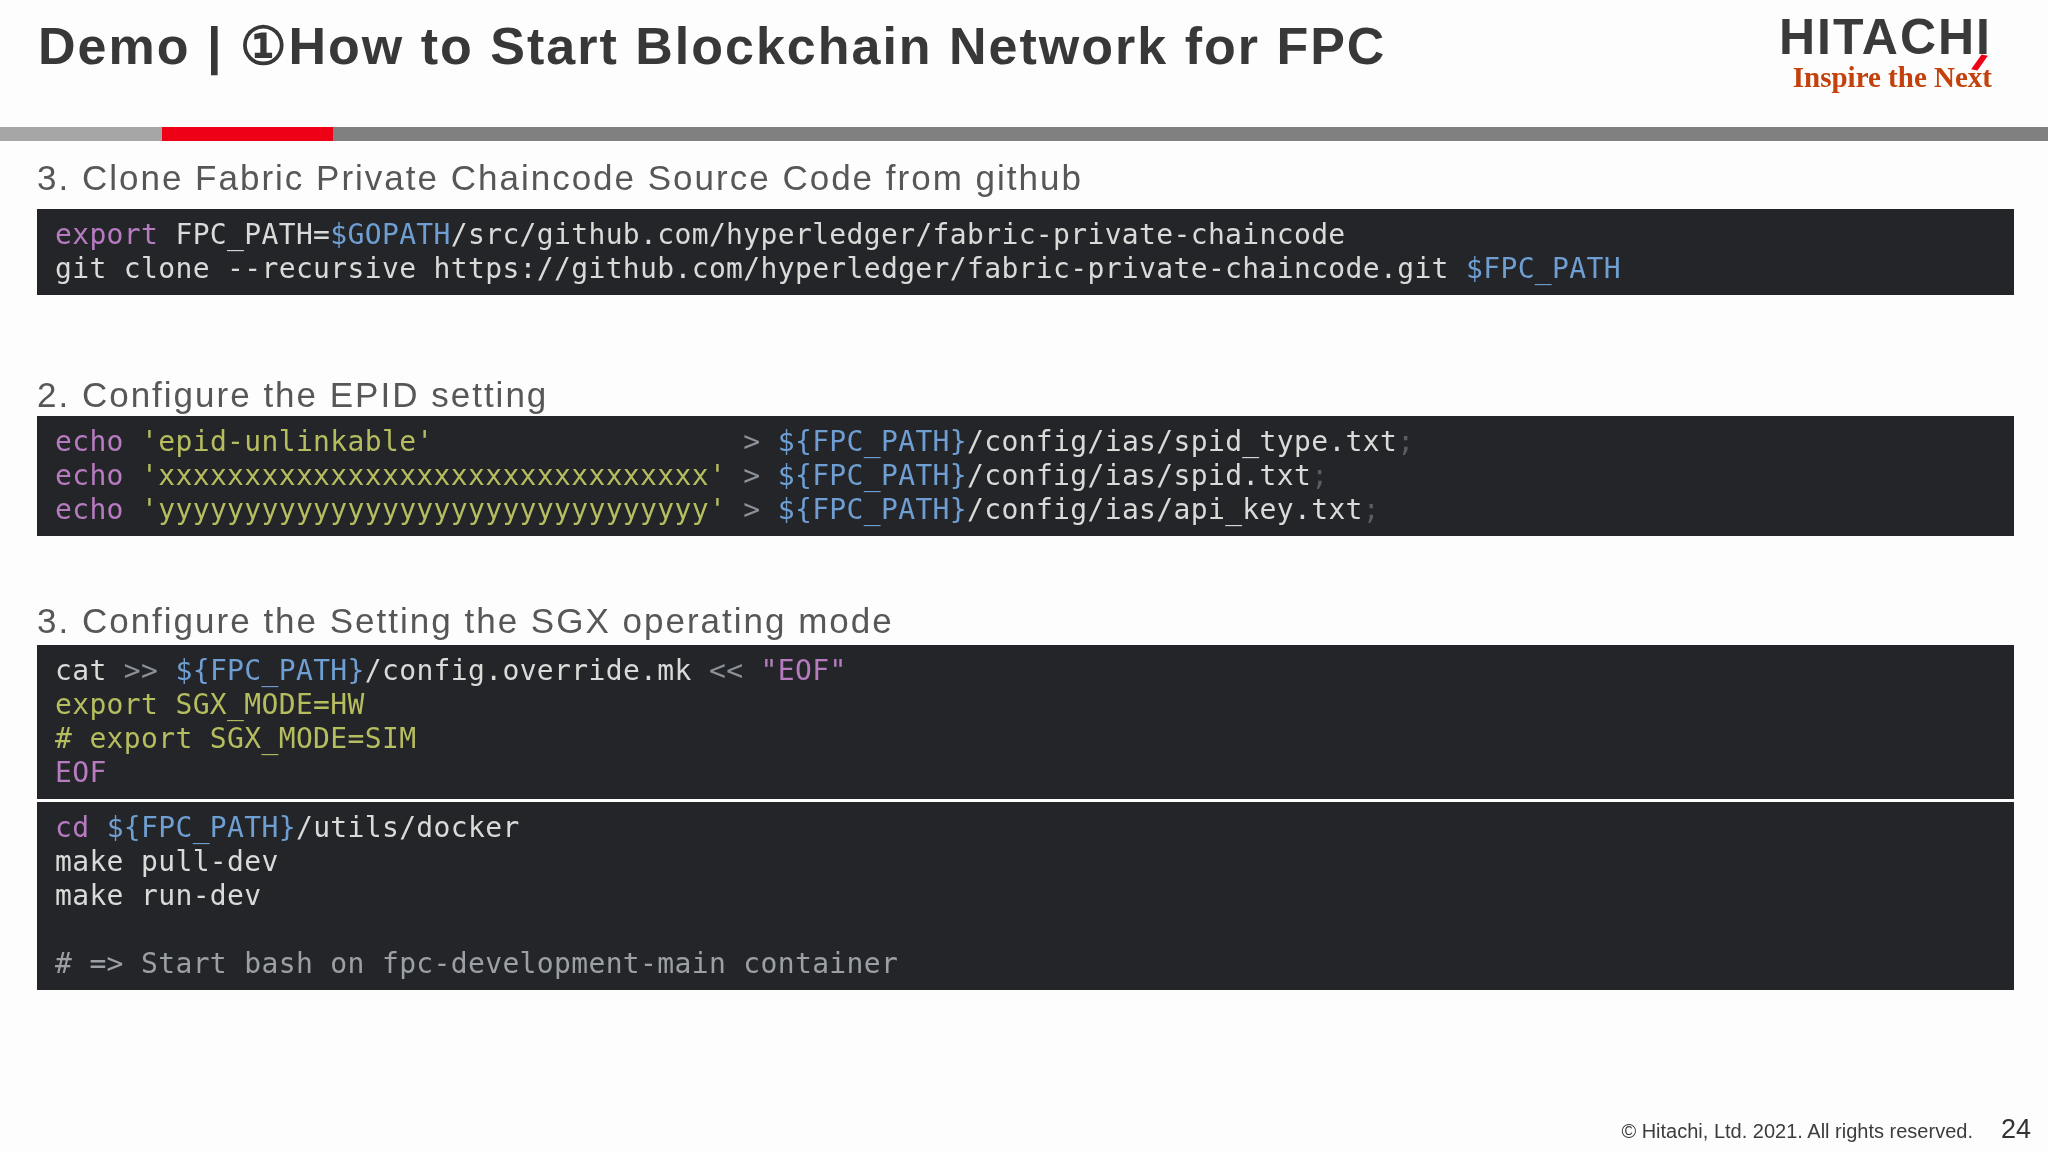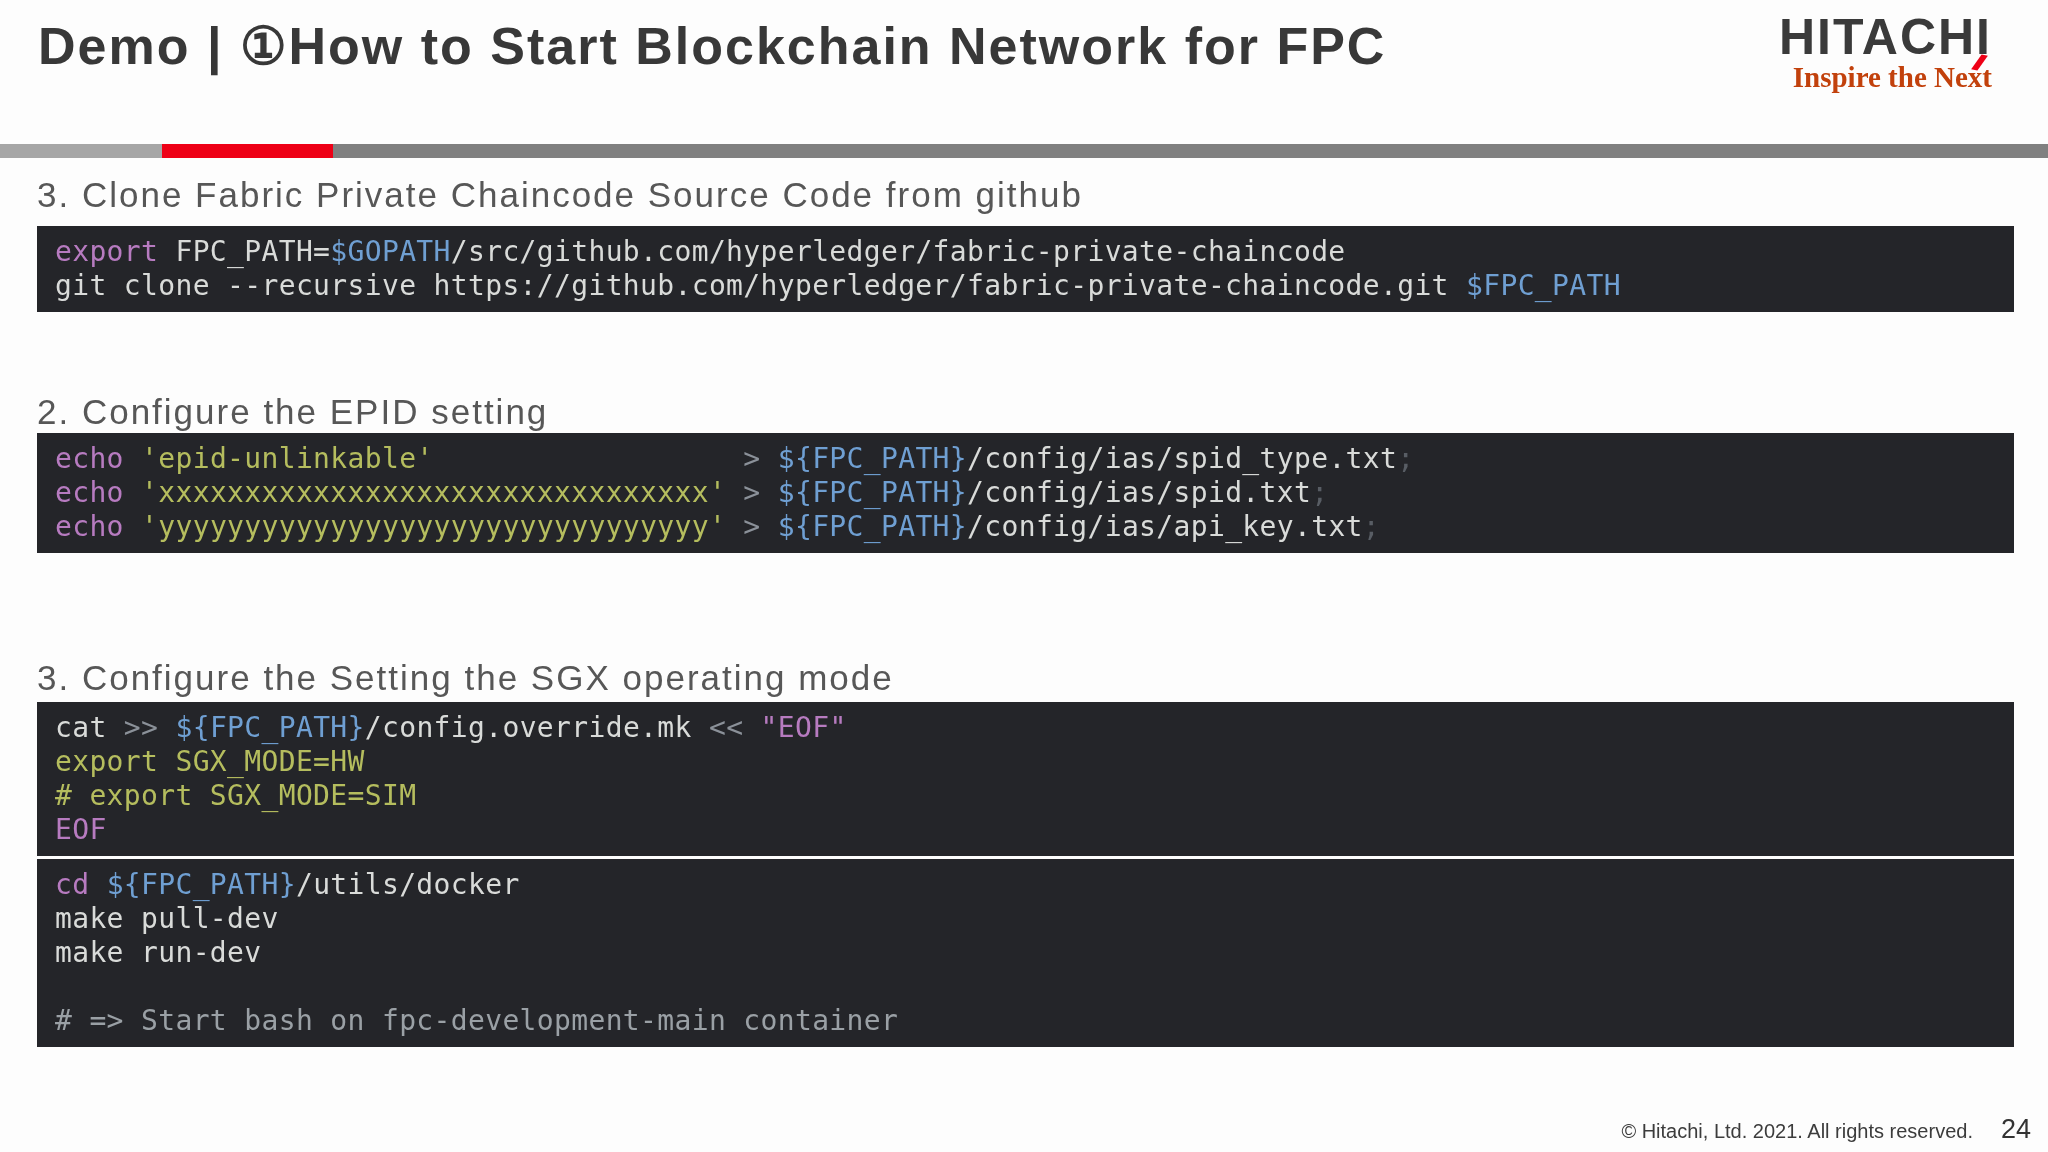--- a/index.html
+++ b/index.html
@@ -4,21 +4,21 @@
 <style>
   * { margin:0; padding:0; box-sizing:border-box; }
   html,body { width:2048px; height:1152px; }
   body {
     background:#fdfdfd;
     font-family:"Liberation Sans", sans-serif;
     overflow:hidden;
     position:relative;
   }
   
-  .header { position:relative; height:144px; }
+  .header { position:relative; height:127px; }
   .slide-title {
     position:absolute; left:38px; top:16px;
     font-size:52px; font-weight:bold; color:#383838;
     letter-spacing:2px; white-space:nowrap;
   }
   .logo { position:absolute; right:56px; top:12px; text-align:right; }
   .logo-brand {
     font-size:50px; font-weight:bold; color:#3a3a3a;
     letter-spacing:2px; line-height:1.0; white-space:nowrap;
   }
@@ -39,21 +39,21 @@
   .bar-red   { width:171px; background:var(--accent-red); }
   .bar-gray  { flex:1; background:var(--bar-gray); }
   
   .content { padding:0 34px 0 37px; }
   .sec-h {
     font-size:35px; font-weight:normal; color:#575757;
     letter-spacing:2px; line-height:42px; white-space:nowrap;
   }
   .sec-h.h1 { margin-top:16px; }
   .sec-h.h2 { margin-top:79px; }
-  .sec-h.h3 { margin-top:104px; }
+  .sec-h.h3 { margin-top:64px; }
   .sec-h.h4 { margin-top:51px; }
   .code {
     background:var(--code-bg);
     padding:9px 18px;
     font-family:"DejaVu Sans Mono", monospace;
     font-size:28px; letter-spacing:0.35px;
   }
   .code.c1 { margin-top:10px; }
   .code.c2 { }
   .code.c3 { margin-top:3px; }

